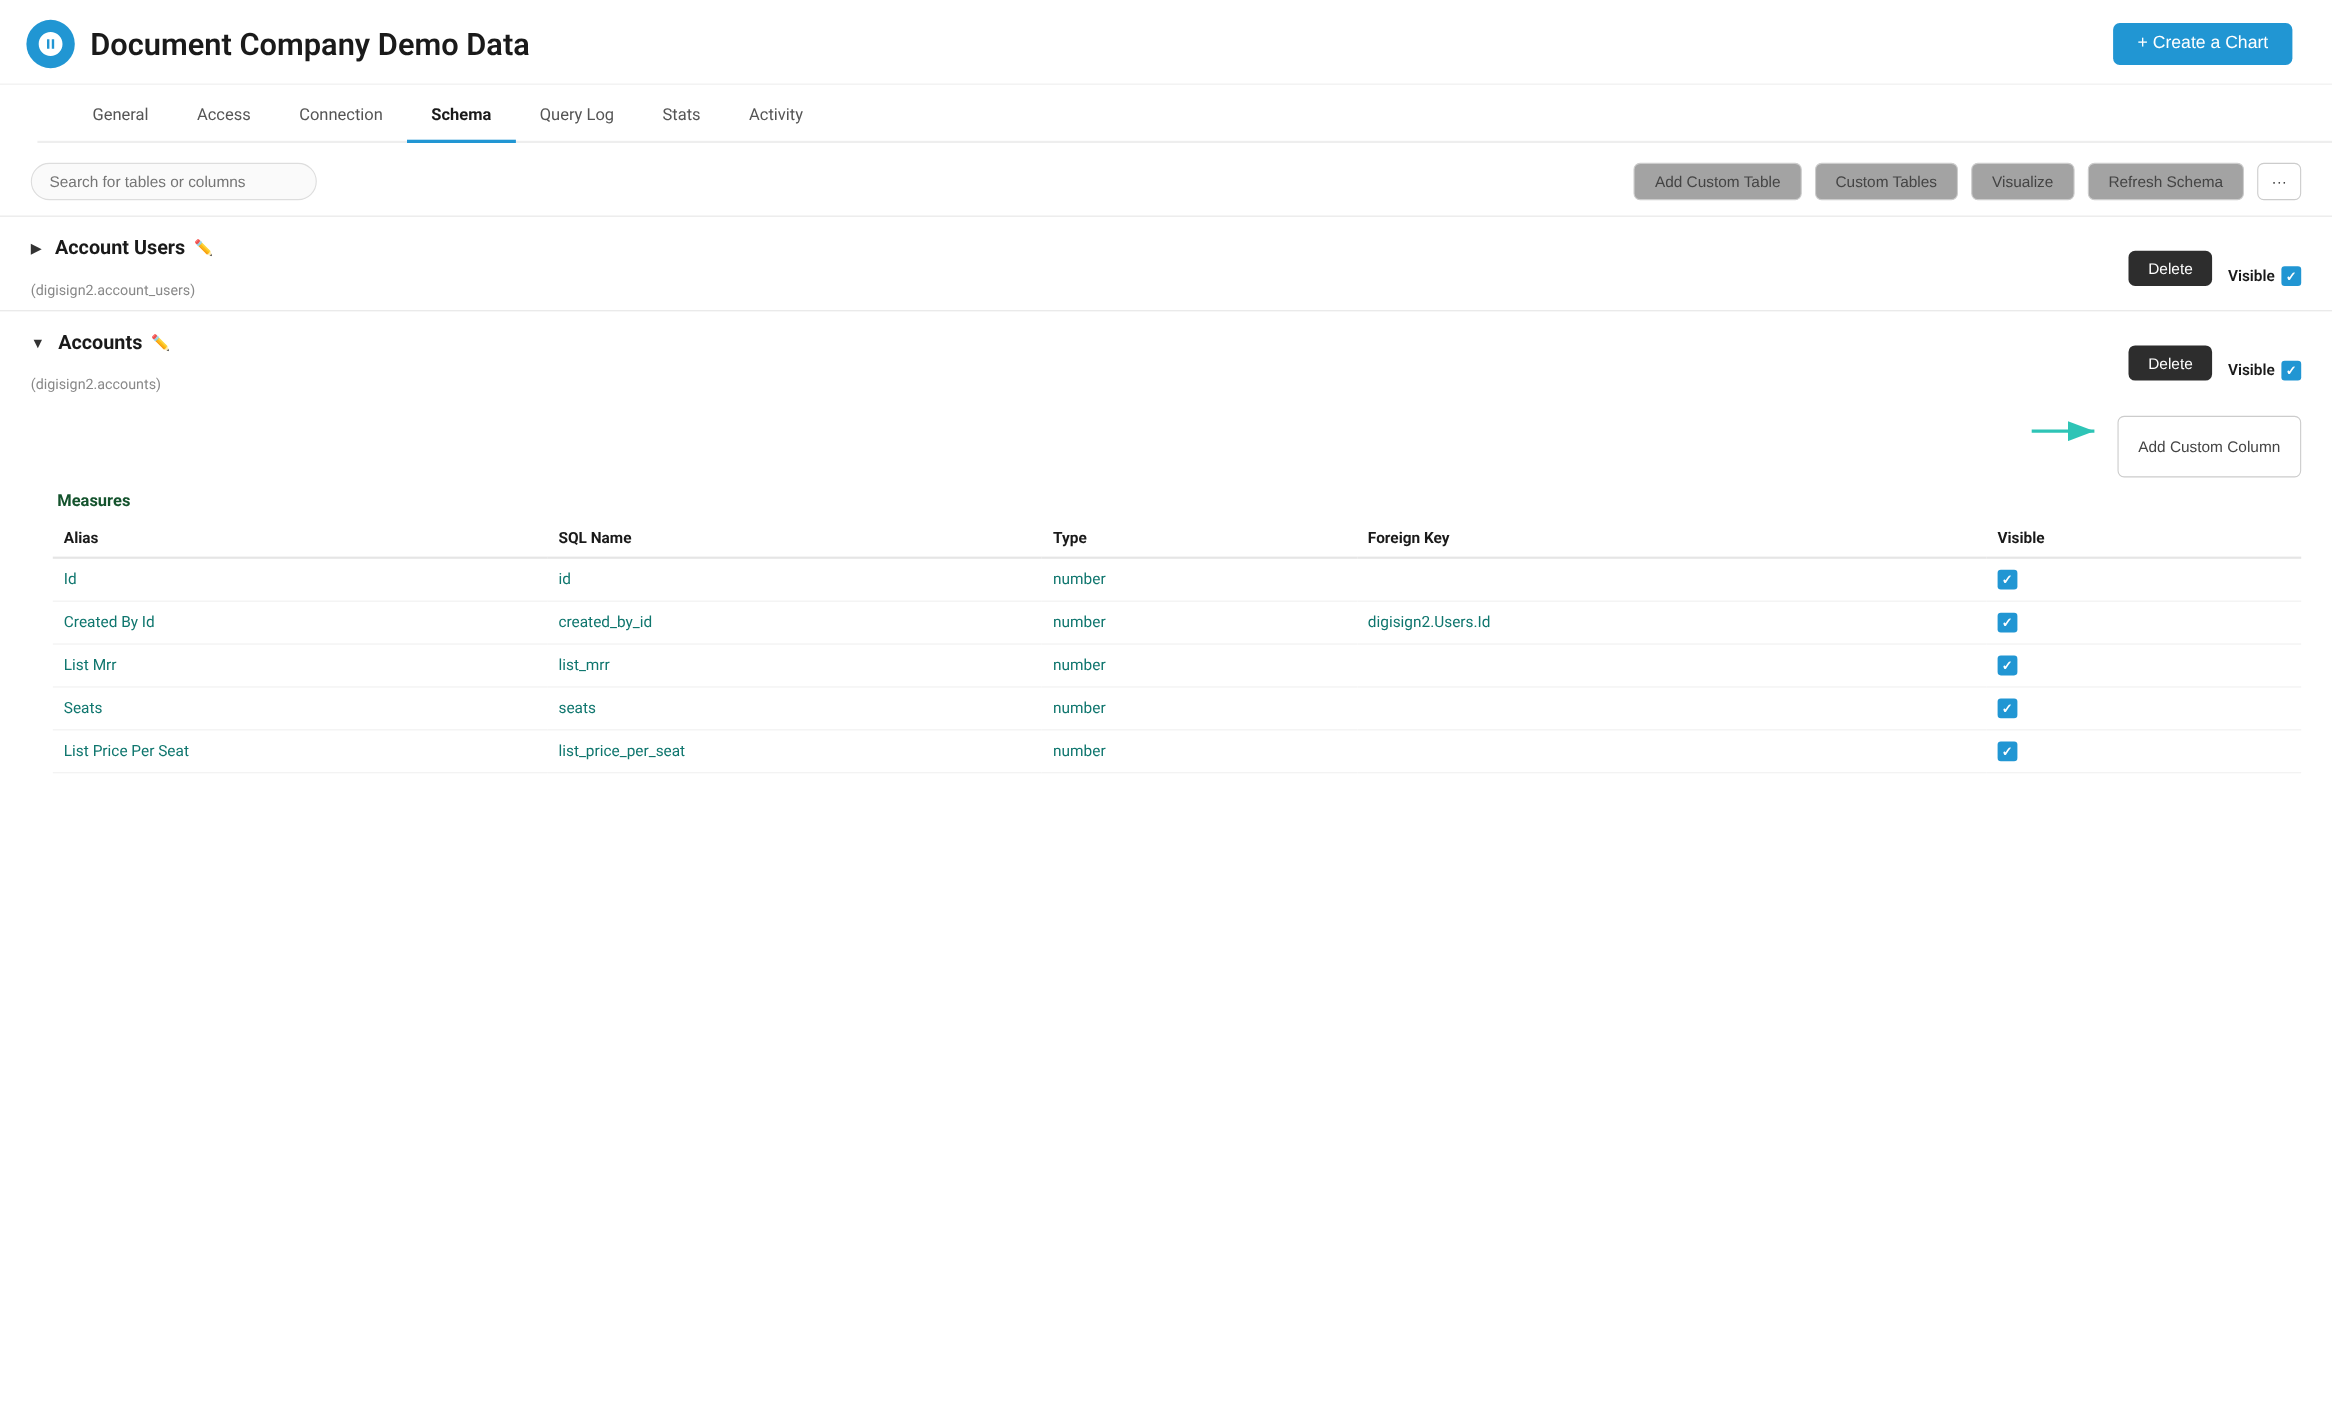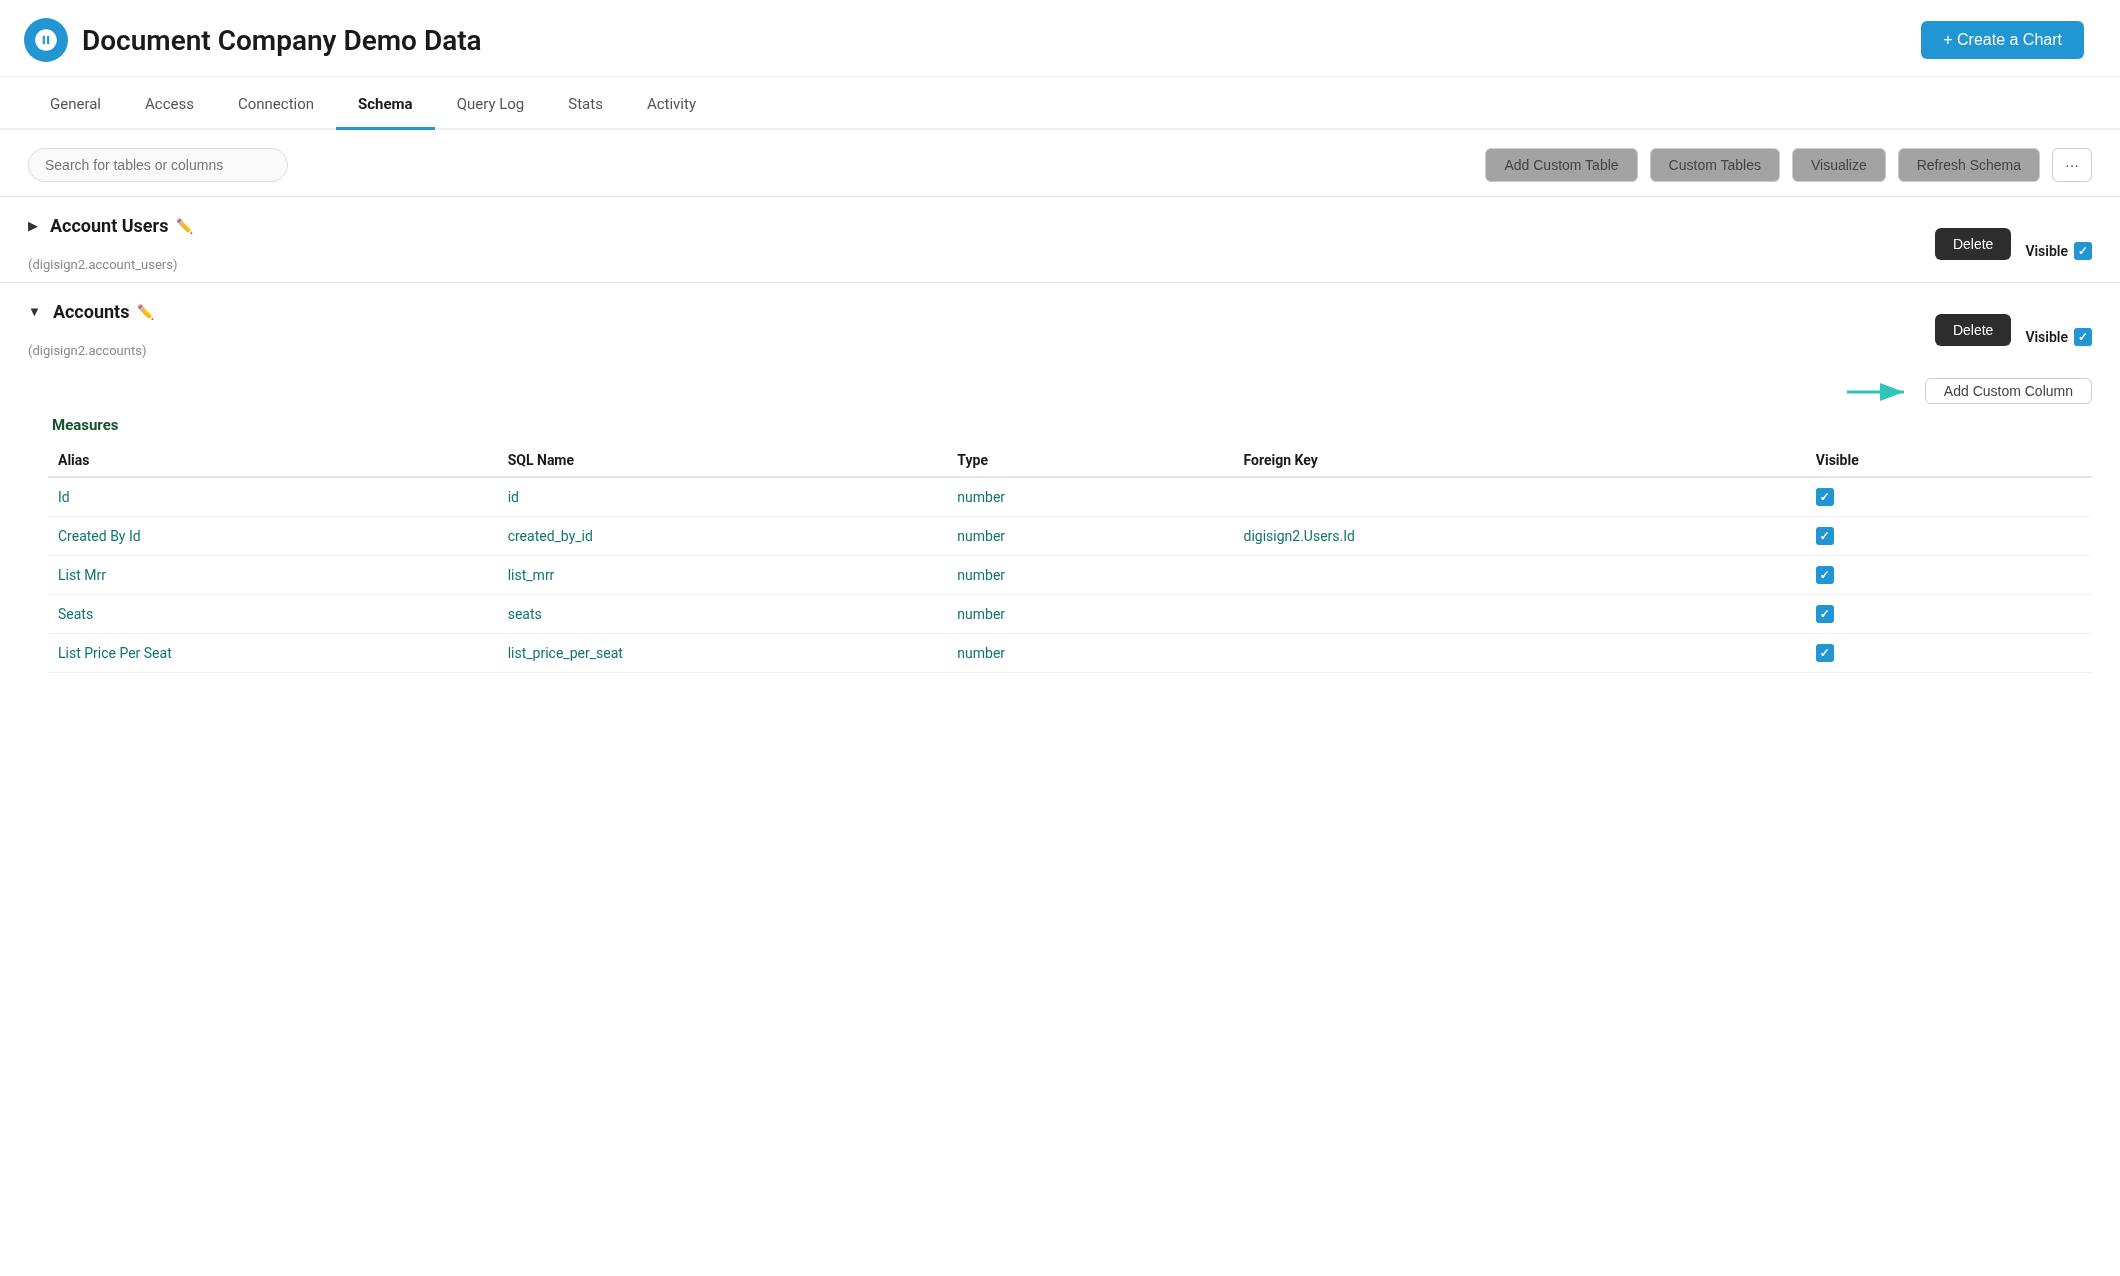--- a/index.html
+++ b/index.html
@@ -53,20 +53,21 @@
       display: flex;
       align-items: center;
       gap: 6px;
     }
 
     .tabs {
       display: flex;
       padding: 0 28px;
       border-bottom: 2px solid #eee;
       gap: 0;
+      margin-left: 34px;
     }
     .tab {
       padding: 18px 22px 14px;
       font-size: 15px;
       color: #555;
       cursor: pointer;
       border-bottom: 3px solid transparent;
       margin-bottom: -2px;
       font-weight: 400;
     }
@@ -196,21 +197,21 @@
     }
     .add-custom-col-row {
       display: flex;
       justify-content: flex-end;
       margin-bottom: 12px;
       position: relative;
     }
     .add-custom-col-btn {
       border: 1px solid #ccc;
       border-radius: 6px;
-      padding: 4px 18px;
+      padding: 19px 18px;
       font-size: 14px;
       color: #444;
       cursor: pointer;
       background: #fff;
     }
     .arrow-container {
       position: absolute;
       right: 170px;
       top: -4px;
       display: flex;

